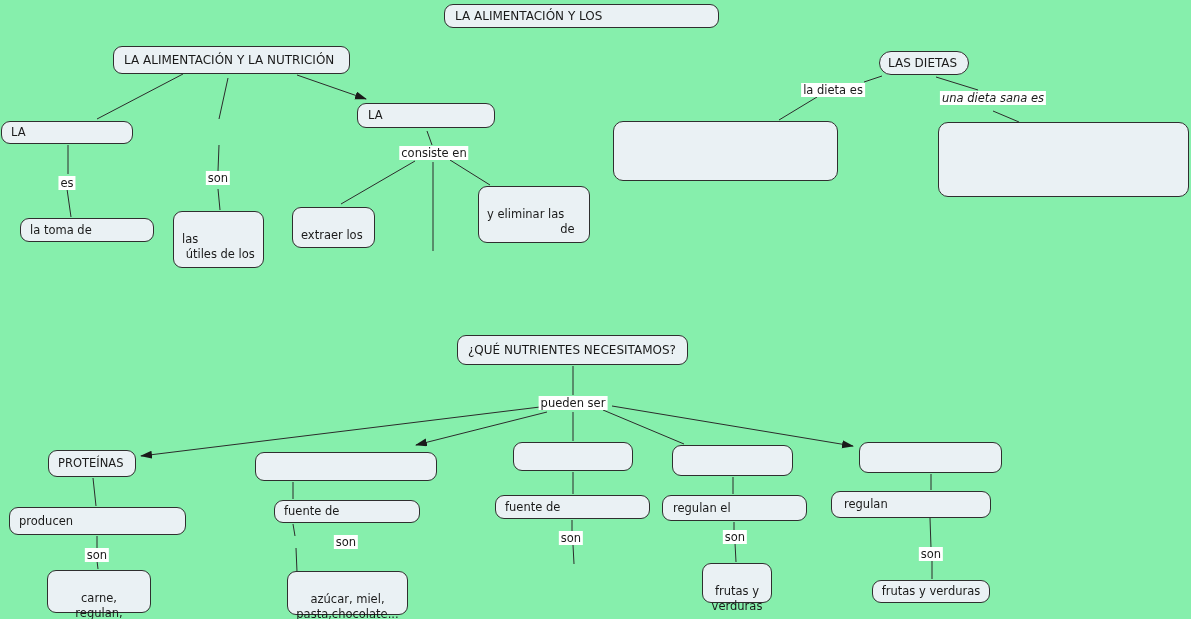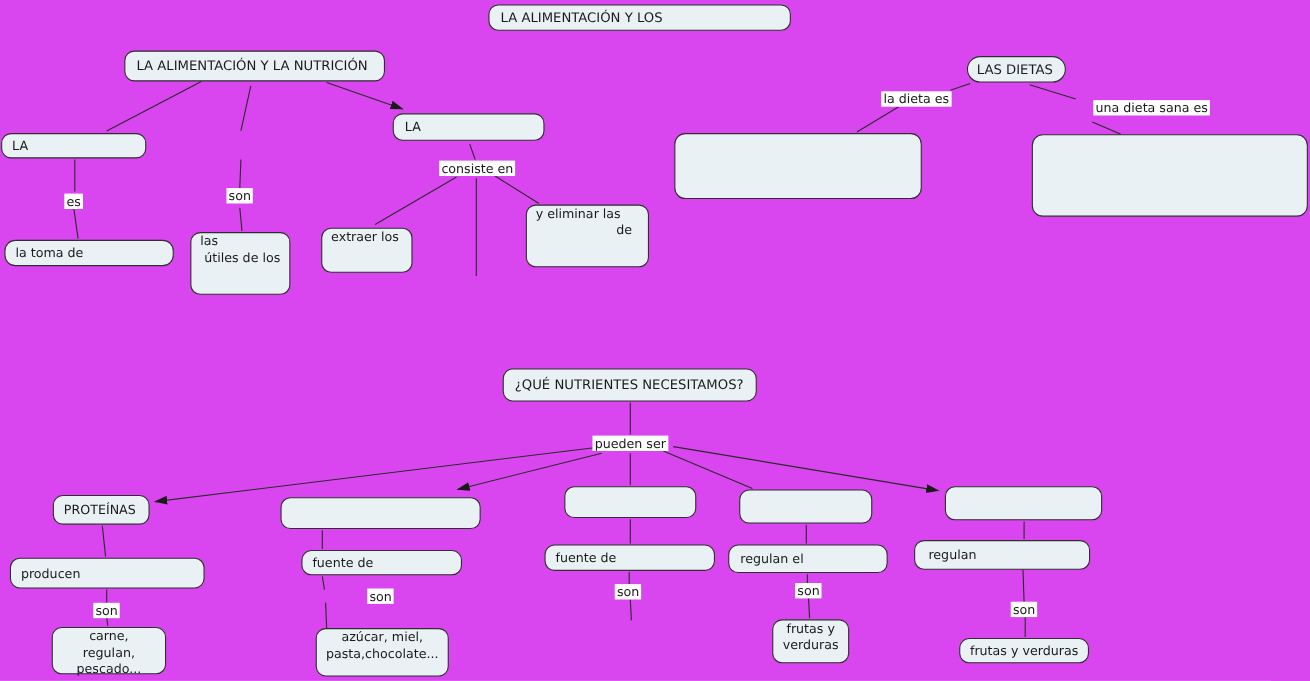--- a/index.html
+++ b/index.html
@@ -1,40 +1,40 @@
 <!DOCTYPE html>
 <html><head>
 <meta charset="utf-8">
 <style>
   html,body{margin:0;padding:0;background:#ffffff;}
   #canvas{
     position:relative;
     width:1191px;height:619px;
-    background:#d946ef;
+    background:#86efac;
     font-family:"DejaVu Sans","Liberation Sans",sans-serif;
     color:#1a1a1a;
     overflow:hidden;
   }
   #edges{position:absolute;left:0;top:0;width:1191px;height:619px;}
   .box{
     position:absolute;
     box-sizing:border-box;
     background:#eaf1f4;
     border:1px solid #2f2f2f;
     border-radius:9px;
     font-size:11.5px;
     line-height:15px;
     display:flex;
     align-items:center;
     padding:0 8px;
     white-space:pre-wrap;
     color:#1a1a1a;
   }
   .box.hdr{font-size:12px;padding:0 10px;}
-  .box.top{align-items:flex-start;padding-top:0;}
+  .box.top{align-items:flex-start;padding-top:20px;}
   .box.ctr{justify-content:center;text-align:center;}
   .box.r10{border-radius:10px;}
   .lbl{
     position:absolute;
     transform:translate(-50%,-50%);
     font-size:11.5px;
     white-space:nowrap;
     background:#ffffff;
     padding:0 2px;
     color:#1a1a1a;
@@ -110,21 +110,21 @@
 
   <div class="box" style="left:1px;top:121px;width:132px;height:23px;padding-left:9px;">LA</div>
 
 
   <div class="box" style="left:357px;top:103px;width:138px;height:25px;padding-left:10px;">LA</div>
 
   <div class="box r10" style="left:613px;top:121px;width:225px;height:60px;"></div>
 
   <div class="box r10" style="left:938px;top:122px;width:251px;height:75px;"></div>
 
-  <div class="box" style="left:4px;top:218px;width:154px;height:24px;padding-left:9px;border-radius:10px;">la toma de</div>
+  <div class="box" style="left:20px;top:218px;width:134px;height:24px;padding-left:9px;">la toma de</div>
 
   <div class="box top" style="left:173px;top:211px;width:91px;height:57px;">las
  útiles de los</div>
 
   <div class="box top" style="left:292px;top:207px;width:83px;height:41px;">extraer los</div>
 
 
   <div class="box top" style="left:478px;top:186px;width:112px;height:57px;">y eliminar las
                     de</div>
 
@@ -149,21 +149,21 @@
 verduras</div>
 
   <div class="box" style="left:859px;top:442px;width:143px;height:31px;"></div>
   <div class="box" style="left:831px;top:491px;width:160px;height:27px;padding-left:12px;">regulan</div>
   <div class="box ctr" style="left:872px;top:580px;width:118px;height:23px;">frutas y verduras</div>
 
   <div class="lbl" style="left:67px;top:183px;">es</div>
   <div class="lbl" style="left:218px;top:178px;">son</div>
   <div class="lbl" style="left:434px;top:153px;">consiste en</div>
   <div class="lbl" style="left:833px;top:90px;">la dieta es</div>
-  <div class="lbl" style="left:1047px;top:98px;">una dieta sana es</div>
+  <div class="lbl" style="left:993px;top:98px;font-style:italic;">una dieta sana es</div>
   <div class="lbl" style="left:573px;top:403px;">pueden ser</div>
   <div class="lbl" style="left:97px;top:555px;">son</div>
   <div class="lbl" style="left:346px;top:542px;">son</div>
   <div class="lbl" style="left:571px;top:538px;">son</div>
   <div class="lbl" style="left:735px;top:537px;">son</div>
   <div class="lbl" style="left:931px;top:554px;">son</div>
 
 </div>
 
 </body></html>

